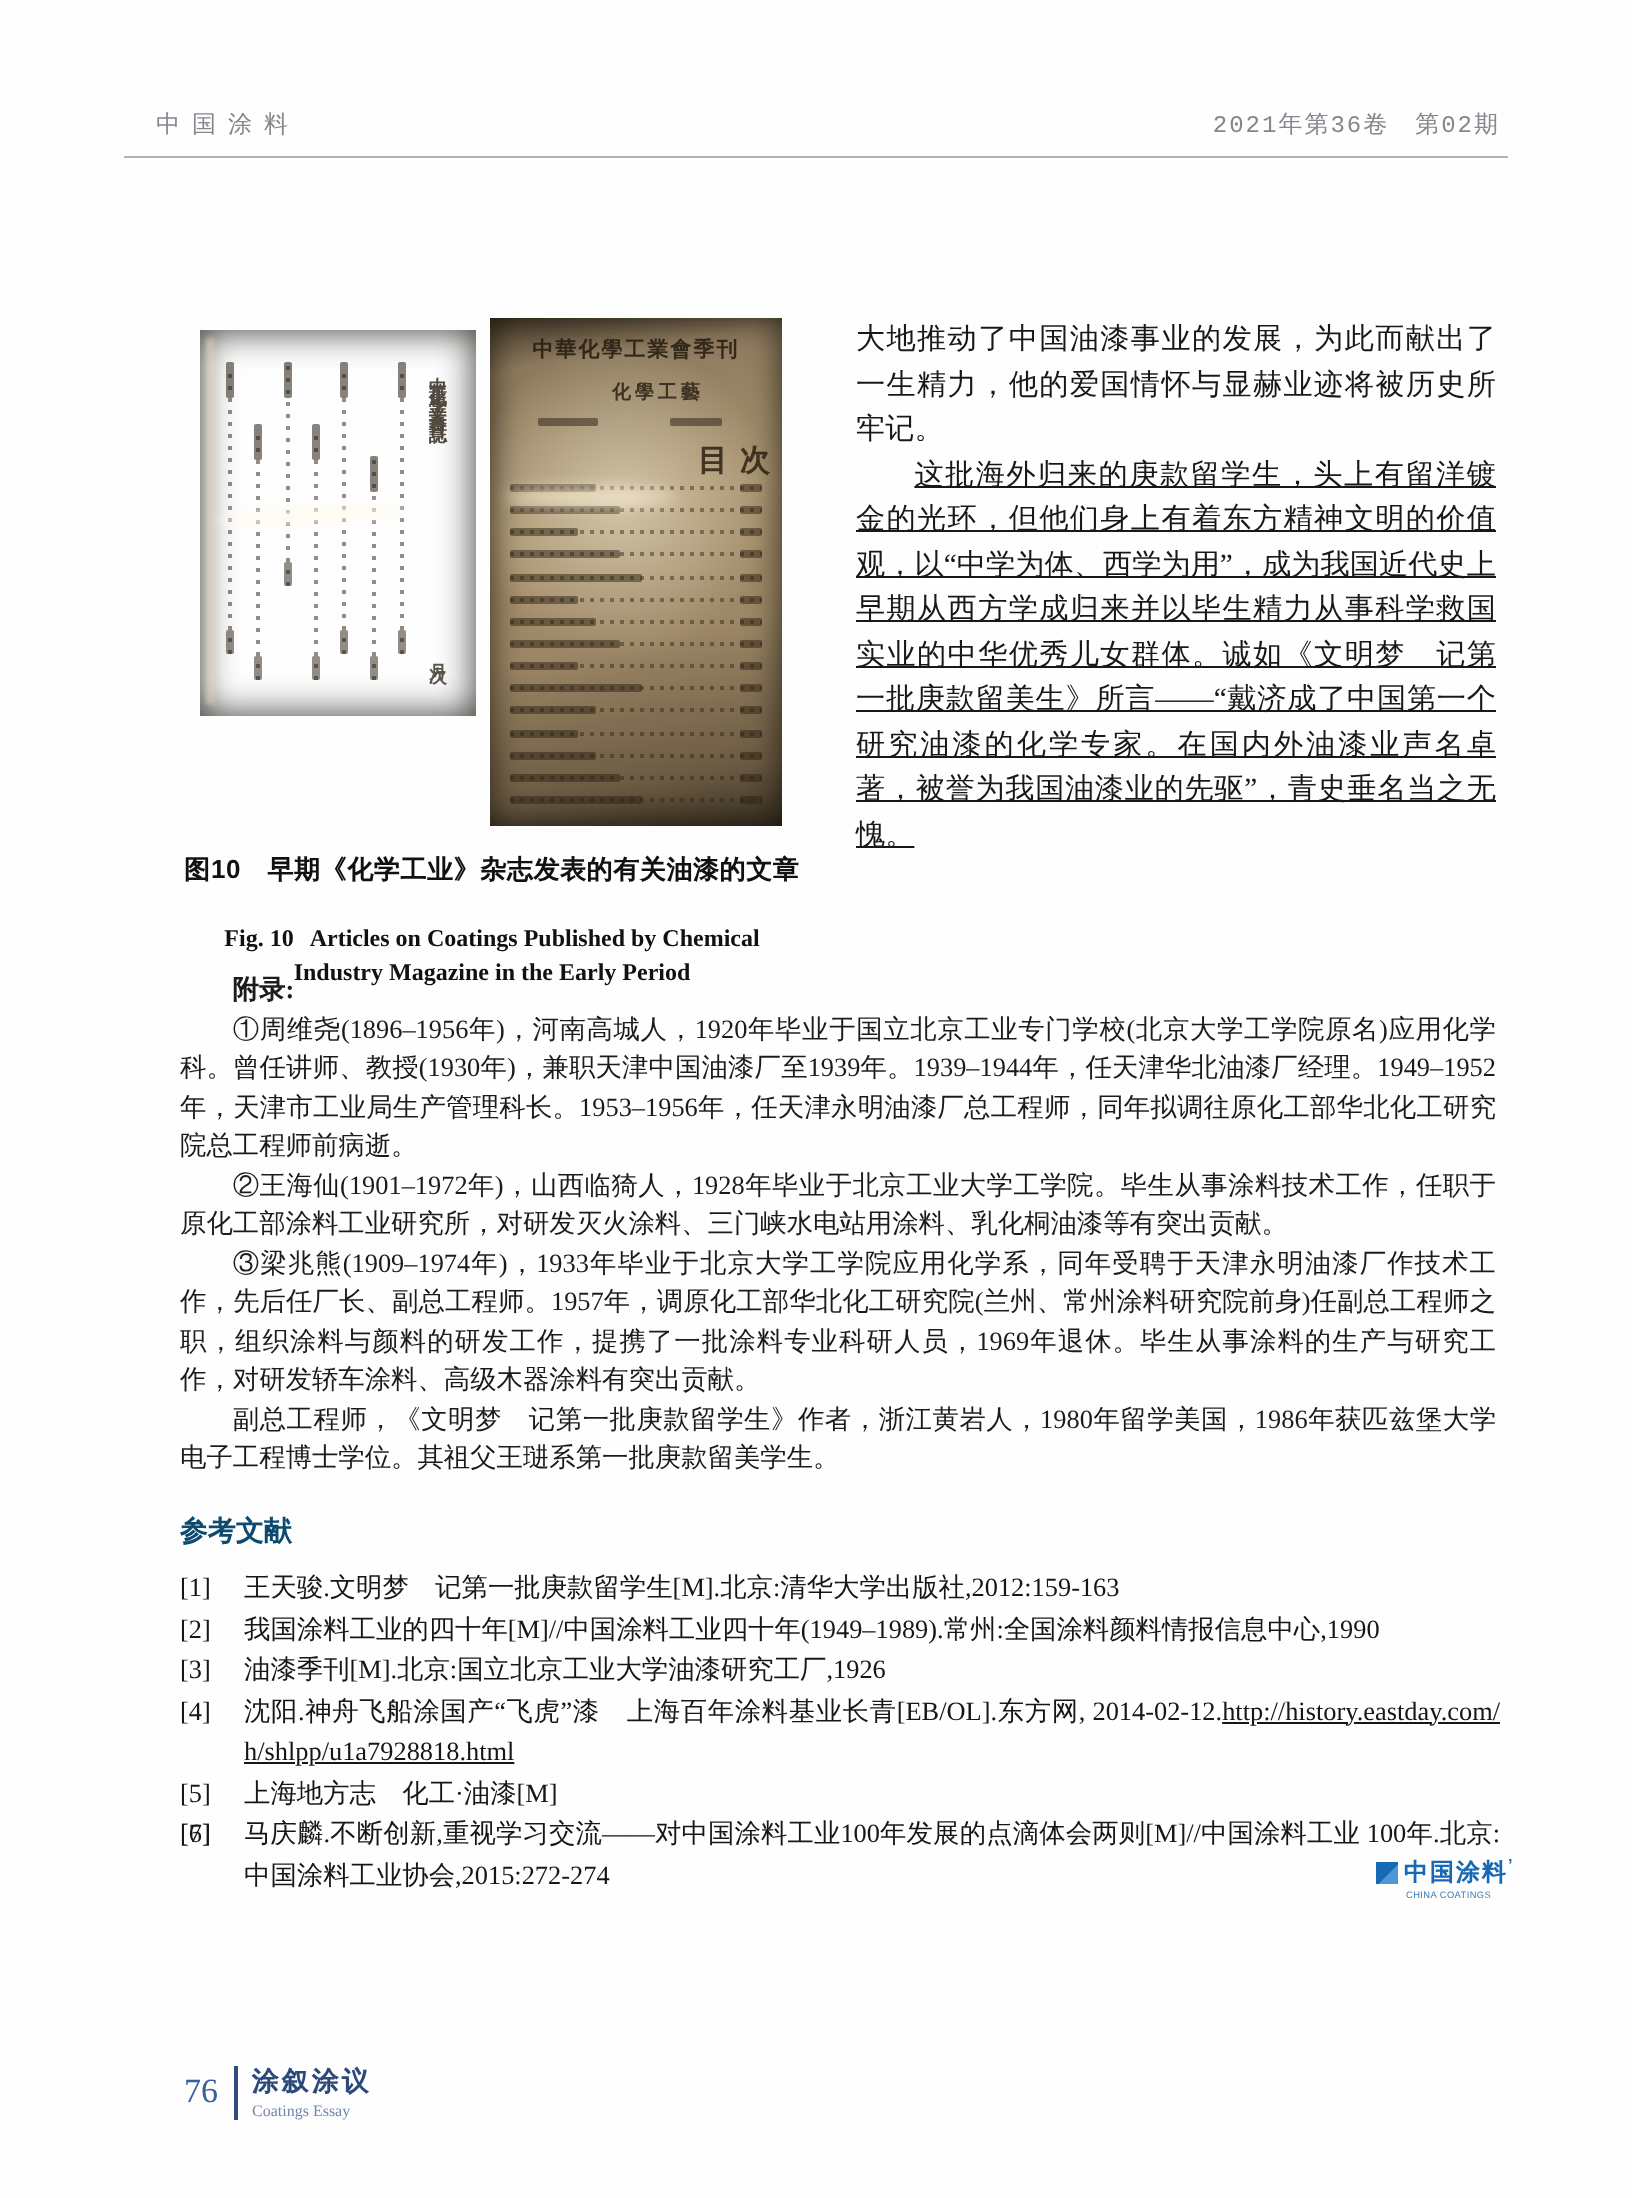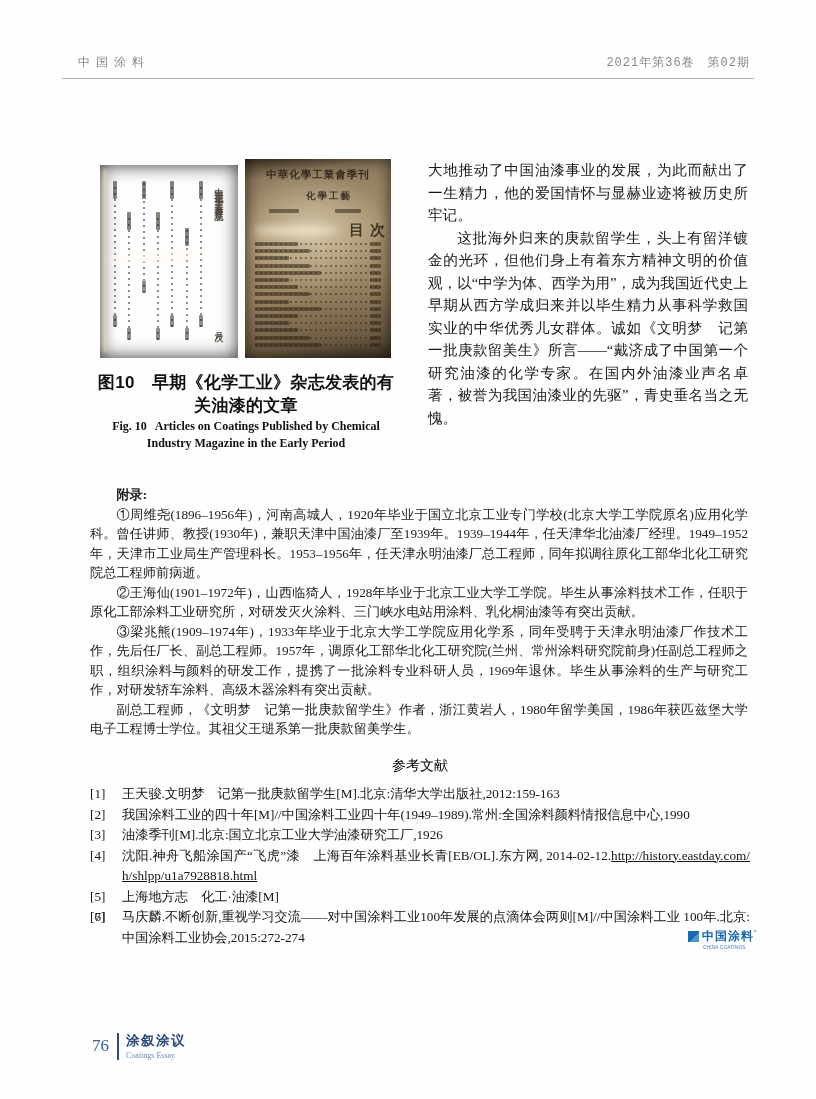--- a/index.html
+++ b/index.html
@@ -48,21 +48,21 @@
   }
   .vcols { position:absolute; top:18px; bottom:18px; left:14px; right:36px; display:flex; justify-content:space-between; }
   .vcols i { position:relative; width:2px; height:92%; align-self:flex-start;
     background:repeating-linear-gradient(0deg, rgba(38,28,16,.5) 0 2px, transparent 2px 6px); }
   .vcols i:nth-child(2n){ height:80%; align-self:flex-end; }
   .vcols i:nth-child(3n){ height:70%; }
   .vcols i::before { content:""; position:absolute; top:-2px; left:-1px; width:4px; height:18px; background:rgba(38,28,16,.55); border-radius:1px; }
   .vcols i::after  { content:""; position:absolute; bottom:0; left:-1px; width:4px; height:12px; background:rgba(38,28,16,.5); border-radius:1px; }
 
   .photo2 {
-    width:146px; height:199px;
+    width:146px; height:254px;
     background:
       radial-gradient(80% 48% at 45% 36%, rgba(255,246,222,.5), transparent 65%),
       linear-gradient(170deg,#473b2b 0%,#8d7a5e 10%,#a8936f 38%,#9c8766 62%,#6b5a42 88%,#3b3225 100%);
     box-shadow: inset 0 0 16px rgba(18,14,8,.8);
   }
   .p2title { position:absolute; top:9px; left:0; width:100%; text-align:center;
     font-size:10.5px; font-weight:bold; letter-spacing:1px; color:#241b0f; opacity:.85; }
   .p2sub { position:absolute; top:31px; left:0; width:100%; text-align:center;
     font-size:9.5px; font-weight:bold; letter-spacing:2px; color:#241b0f; opacity:.8;padding-left:22px; }
   .p2vol { position:absolute; top:50px; left:24px; right:24px; height:5px; }
@@ -81,38 +81,38 @@
   .p2rows i:nth-child(5n)::before { width:52%; }
 
   .streak { position:absolute; border-radius:50%; pointer-events:none; }
   .photo1 .streak { left:8px; right:34px; top:46%; height:7px;
     background:rgba(255,250,238,.9); filter:blur(3px); transform:rotate(-3deg); }
   .photo2 .streak { left:8px; width:58%; top:33.5%; height:9px;
     background:rgba(248,238,214,.75); filter:blur(4px); }
 
   figcaption { margin-top:13px; text-align:center; width:312px; }
   .cap-zh { font-family:"Liberation Sans","DejaVu Sans",sans-serif; font-weight:bold;
-    font-size:17px; letter-spacing:.3px; color:#111; margin-bottom:1px; }
+    font-size:13px; letter-spacing:.3px; color:#111; margin-bottom:17px; }
   .cap-en { font-weight:bold; font-size:12px; line-height:17px; color:#111; }
   .cap-en .fig-label { margin-right:8px; }
 
   .col-text { flex:1; margin-left:26px; font-size:14.6px; line-height:22.5px;
     text-align:justify; color:#181818; }
   .col-text p { margin:0; }
-  .col-text p.indent { text-indent:2em; }
+  .col-text p.indent { text-indent:2em;text-decoration:underline; }
 
   
   .appendix { position:absolute; top:441px; left:90px; width:658px;
     font-size:13.2px; line-height:19.5px; text-align:justify; color:#1b1b1b; }
   .appendix p { margin:0; text-indent:2em; }
   .appendix .appendix-head { font-weight:bold;margin-top:44px; }
 
   
   .references { position:absolute; top:757px; left:90px; width:660px; }
-  .ref-head { margin:0 0 9px 0; text-align:center; font-size:14px; font-weight:normal; color:#000000; }
+  .ref-head { margin:0 0 9px 0; text-align:left; font-size:14px; font-weight:bold; color:#0c4a6e; }
   .ref-list { margin:0; padding:0; list-style:none; font-size:13.2px; line-height:20.5px; color:#161616; }
   .ref-item { position:relative; padding-left:32px; text-align:justify; }
   .ref-label { position:absolute; left:0; top:0; }
   .ref-url { text-decoration:underline; word-break:break-all; color:inherit; }
 
   
   .brand-logo { position:absolute; top:928px; right:44px; width:84px; }
   .logo-row { display:flex; align-items:center; gap:3px; }
   .logo-mark { width:11px; height:11px; flex:none;
     background:linear-gradient(135deg,#1769b5 55%,#4e97d3 55%); }

